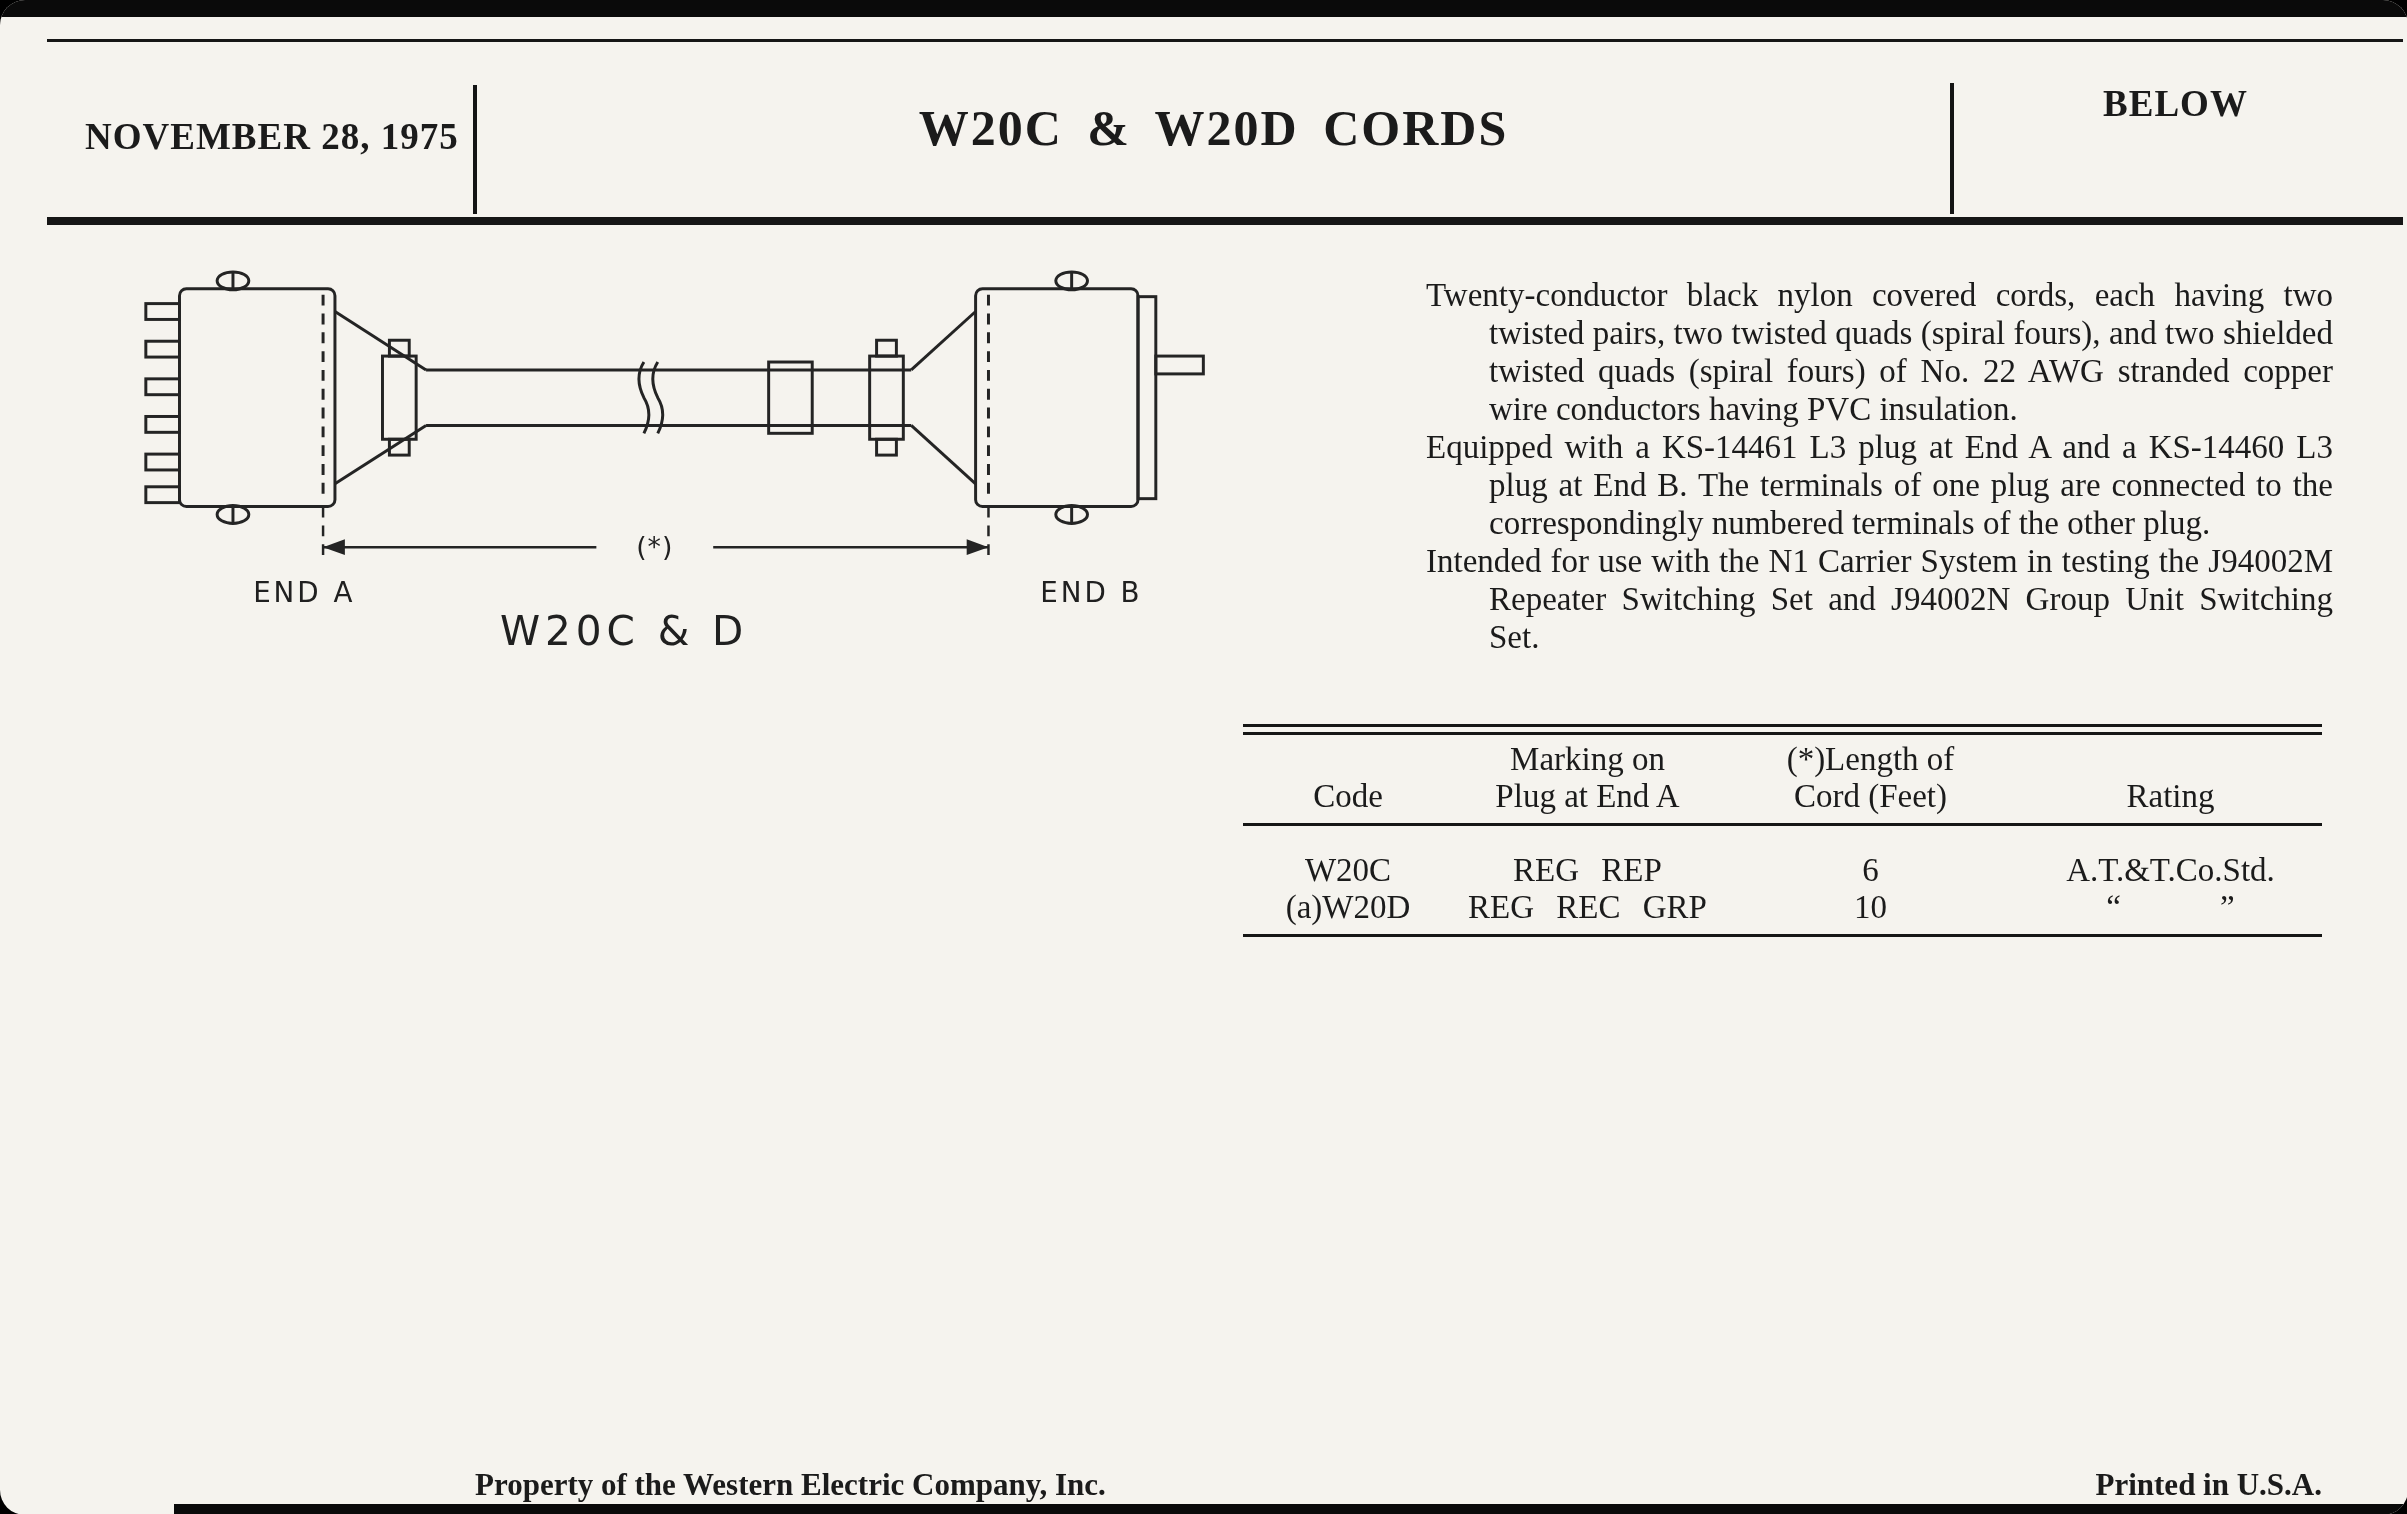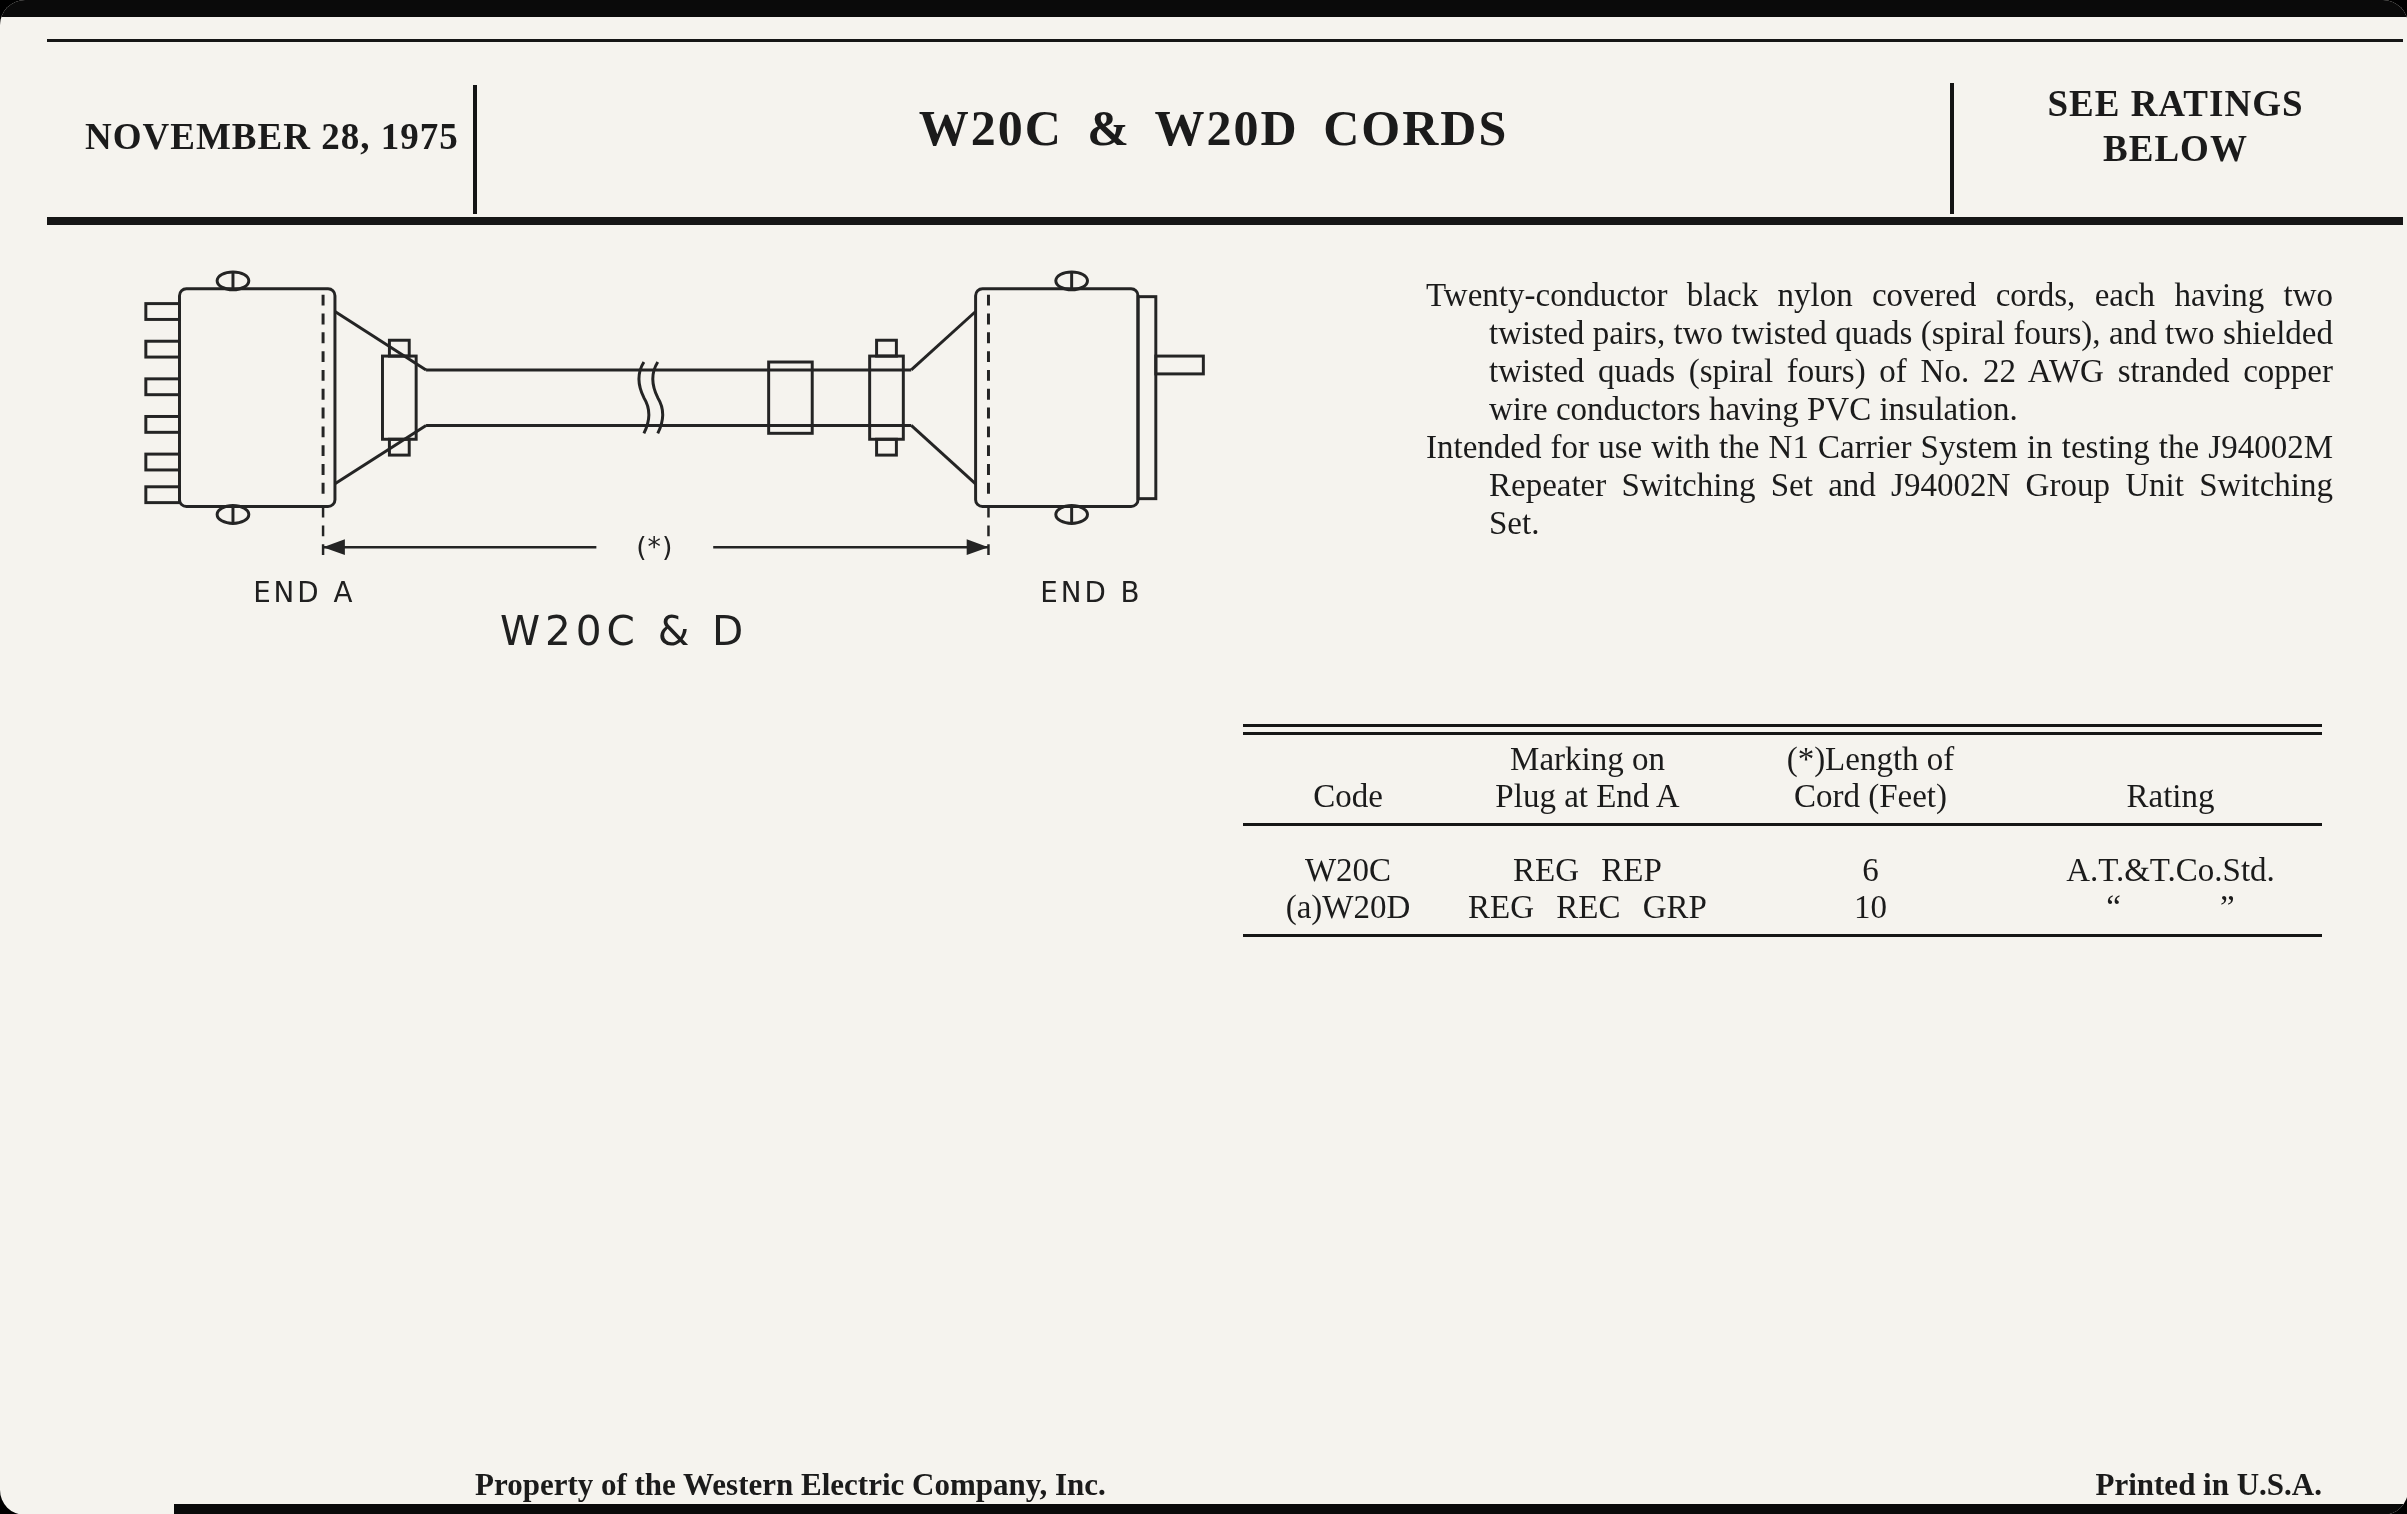--- a/index.html
+++ b/index.html
@@ -66,21 +66,20 @@
   <div class="abs bar" style="left:0; top:0; width:2408px; height:17px;"></div>
   <div class="abs bar" style="left:174px; top:1504px; width:2233px; height:11px;"></div>
 
   <div class="abs rule" style="left:47px; top:39px; width:2356px; height:3px;"></div>
 
   <div class="abs date">NOVEMBER 28, 1975</div>
   <div class="abs vdiv" style="left:473px; top:85px; height:129px;"></div>
   <div class="abs title">W20C &amp; W20D CORDS</div>
   <div class="abs vdiv" style="left:1950px; top:83px; height:131px;"></div>
   <div class="abs ratings">
-    <div>SEE RATINGS</div>
     <div>BELOW</div>
   </div>
 
   <div class="abs rule" style="left:47px; top:217px; width:2356px; height:8px;"></div>
 
   <svg class="abs drawing" width="1109" height="416" viewBox="0 0 1120 420" fill="none" stroke="#242424" stroke-width="3">
 
     <g>
       <rect x="51" y="32" width="157" height="220" rx="7"></rect>
       <line x1="196" y1="38" x2="196" y2="246" stroke-dasharray="11 8"></line>
@@ -150,20 +149,21 @@
       <text class="dwg-dim" x="531" y="302" text-anchor="middle">(*)</text>
     </g>
 
     <text class="dwg-label" x="177" y="348" text-anchor="middle">END A</text>
     <text class="dwg-label" x="972" y="348" text-anchor="middle">END B</text>
     <text class="dwg-caption" x="500" y="392" text-anchor="middle">W20C &amp; D</text>
   </svg>
 
   <div class="abs desc">
     <p>Twenty-conductor black nylon covered cords, each having two twisted pairs, two twisted quads (spiral fours), and two shielded twisted quads (spiral fours) of No. 22 AWG stranded copper wire conductors having PVC insulation.</p>
+    <p>Equipped with a KS-14461 L3 plug at End A and a KS-14460 L3 plug at End B. The terminals of one plug are connected to the correspondingly numbered terminals of the other plug.</p>
     <p>Intended for use with the N1 Carrier System in testing the J94002M Repeater Switching Set and J94002N Group Unit Switching Set.</p>
   </div>
 
   <div class="abs tbl">
     <div class="hrule"></div>
     <div class="hrule gap"></div>
 
     <div class="tgrid thead">
       <div class="tcell">
         <div>Code</div>

